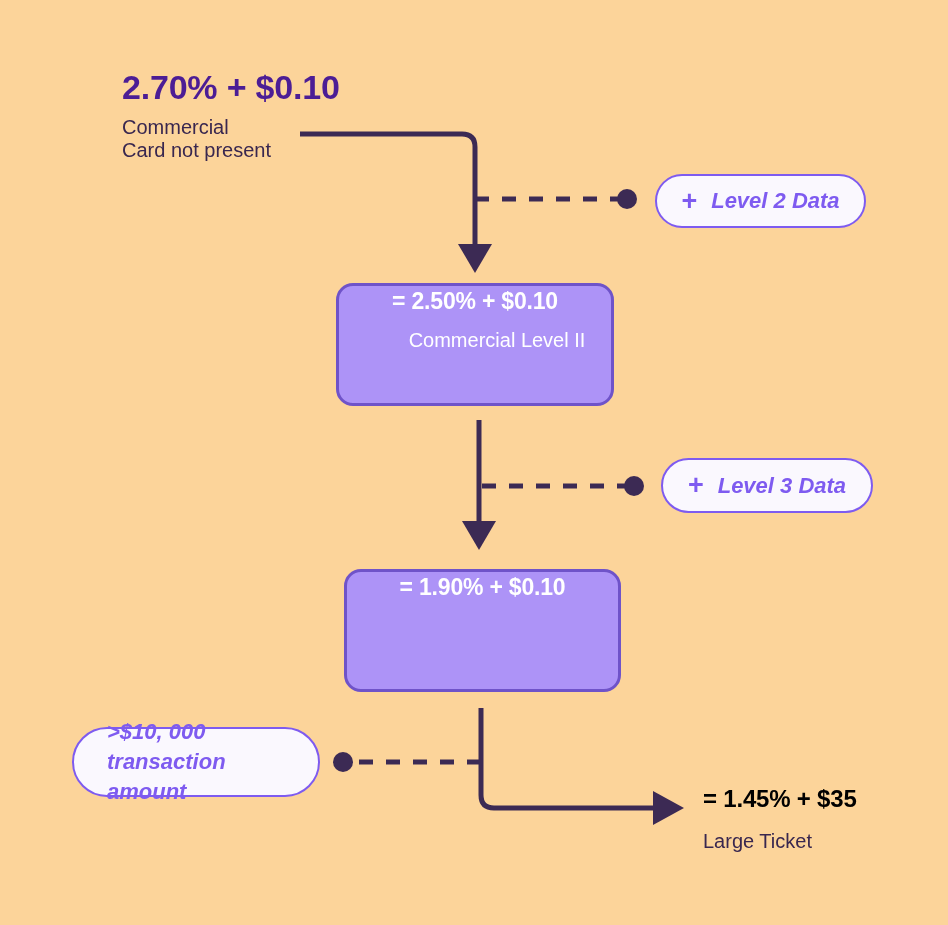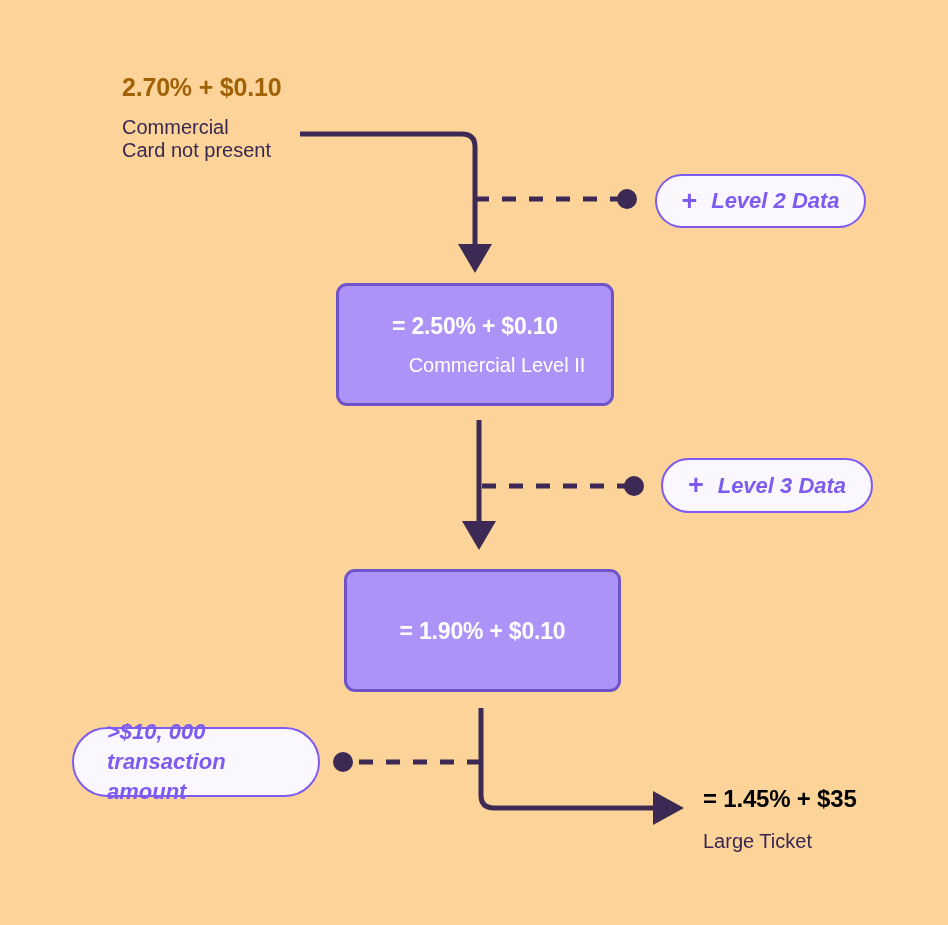--- a/index.html
+++ b/index.html
@@ -28,46 +28,45 @@
   }
 
   
   .source-label {
     position: absolute;
     left: 122px;
     top: 70px;
     width: 260px;
   }
   .source-rate {
-    font-size: 25px;
-    font-weight: bold;
-    color: #a16207;
+    font-size: 34px;
+    font-weight: bold;
+    color: #4c1d95;
     letter-spacing: -0.2px;
     line-height: 34px;
     white-space: nowrap;
   }
   .source-desc {
     margin-top: 12px;
     font-size: 20px;
     font-weight: normal;
     color: #39274f;
     line-height: 23px;
   }
 
   
   .level-box {
     position: absolute;
     box-sizing: border-box;
     background: #ad93f7;
     border: 3px solid #6f53c9;
-    border-radius: 11px;
+    border-radius: 17px;
     display: flex;
     flex-direction: column;
     align-items: center;
-    justify-content: center;
     color: #ffffff;
   }
   .box-rate {
     font-size: 23px;
     font-weight: bold;
     letter-spacing: -0.2px;
     line-height: 30px;
     white-space: nowrap;
   }
   .box-name {

